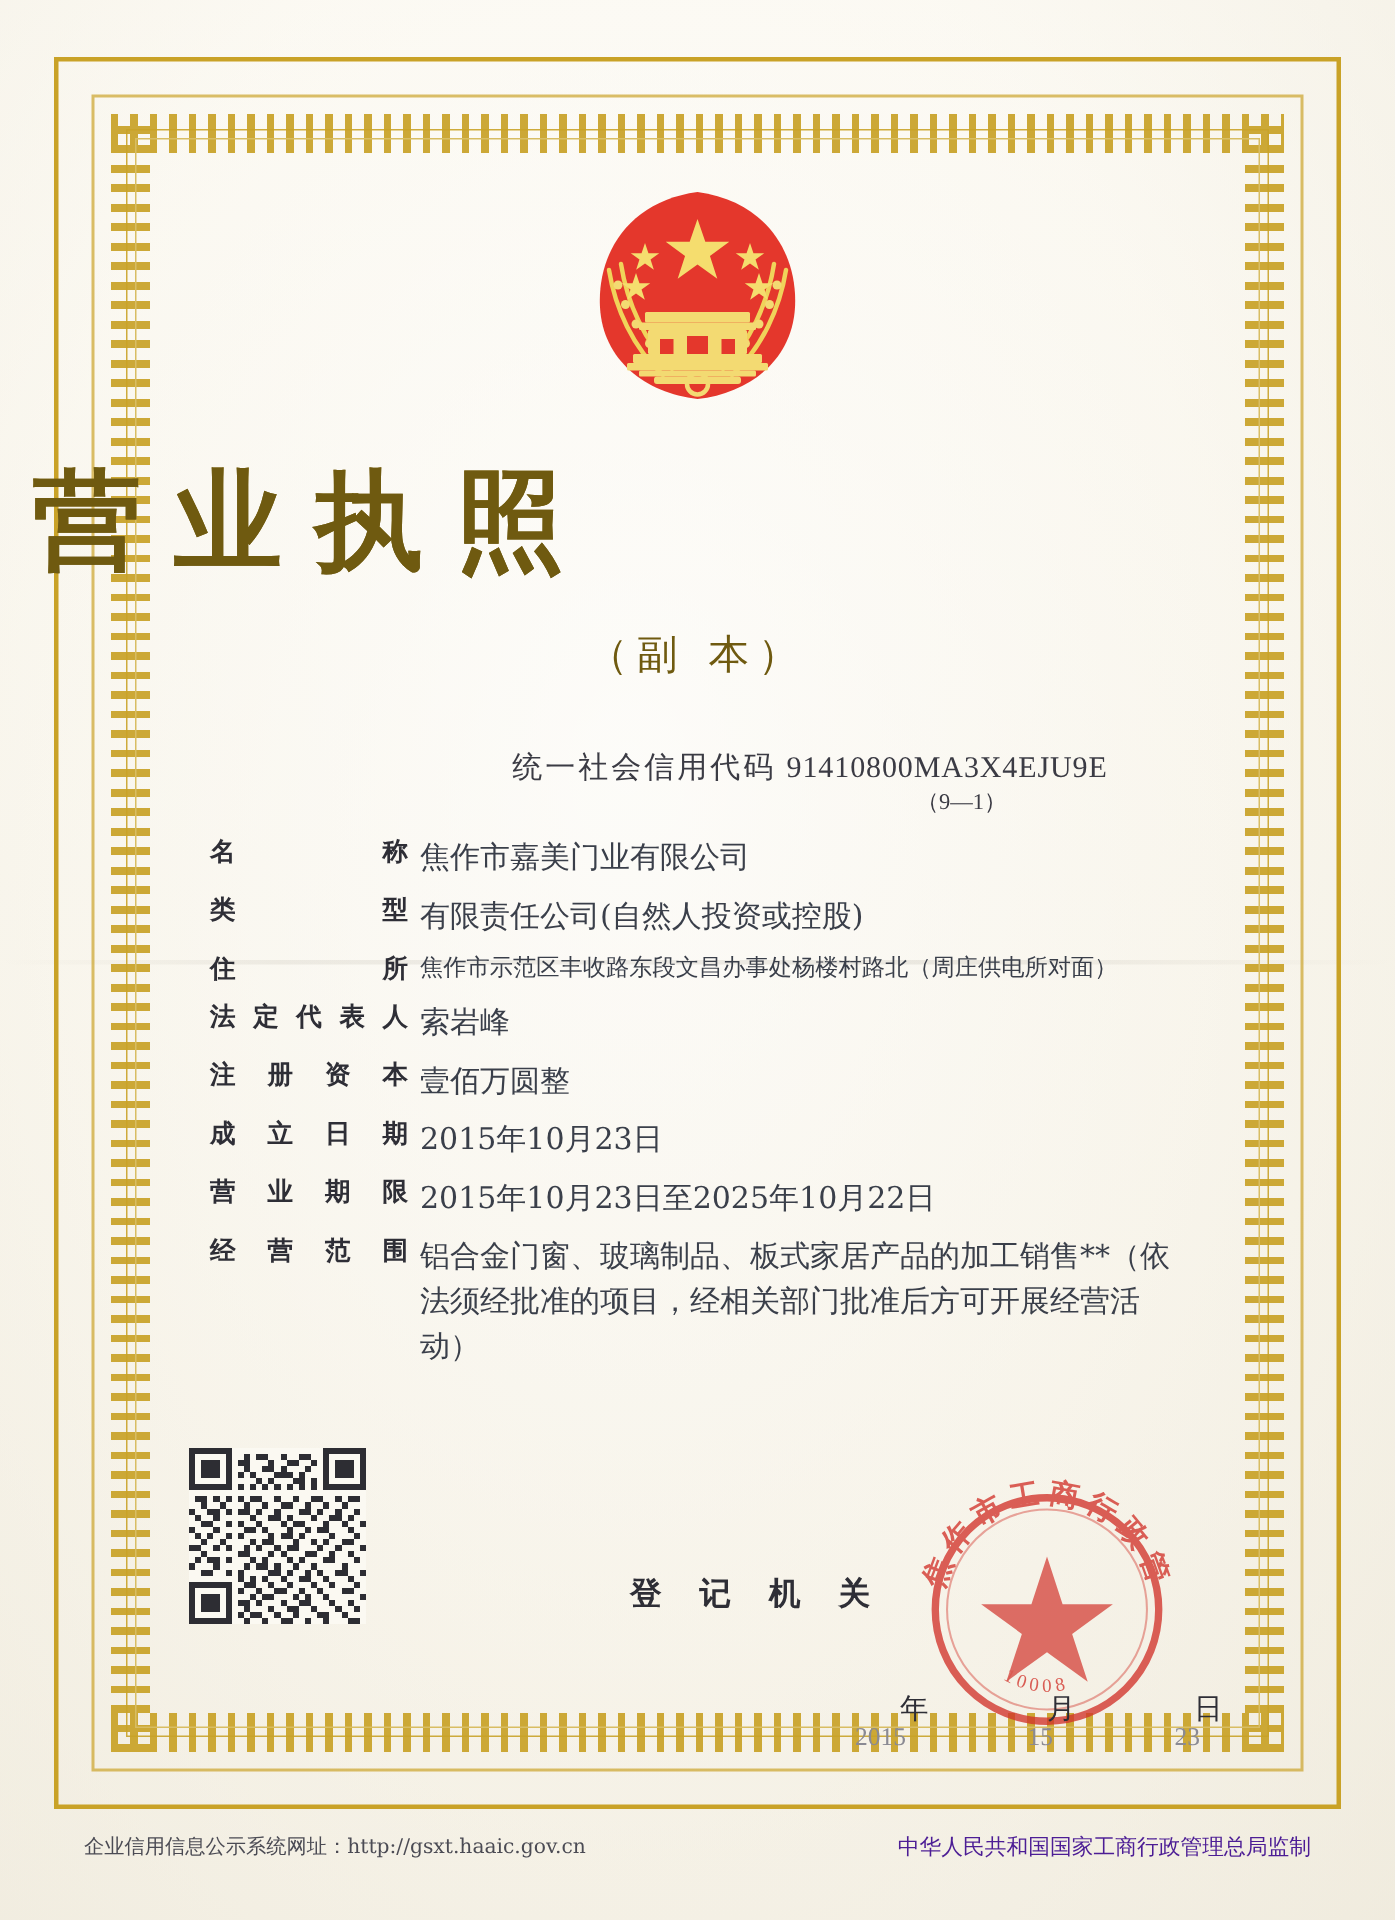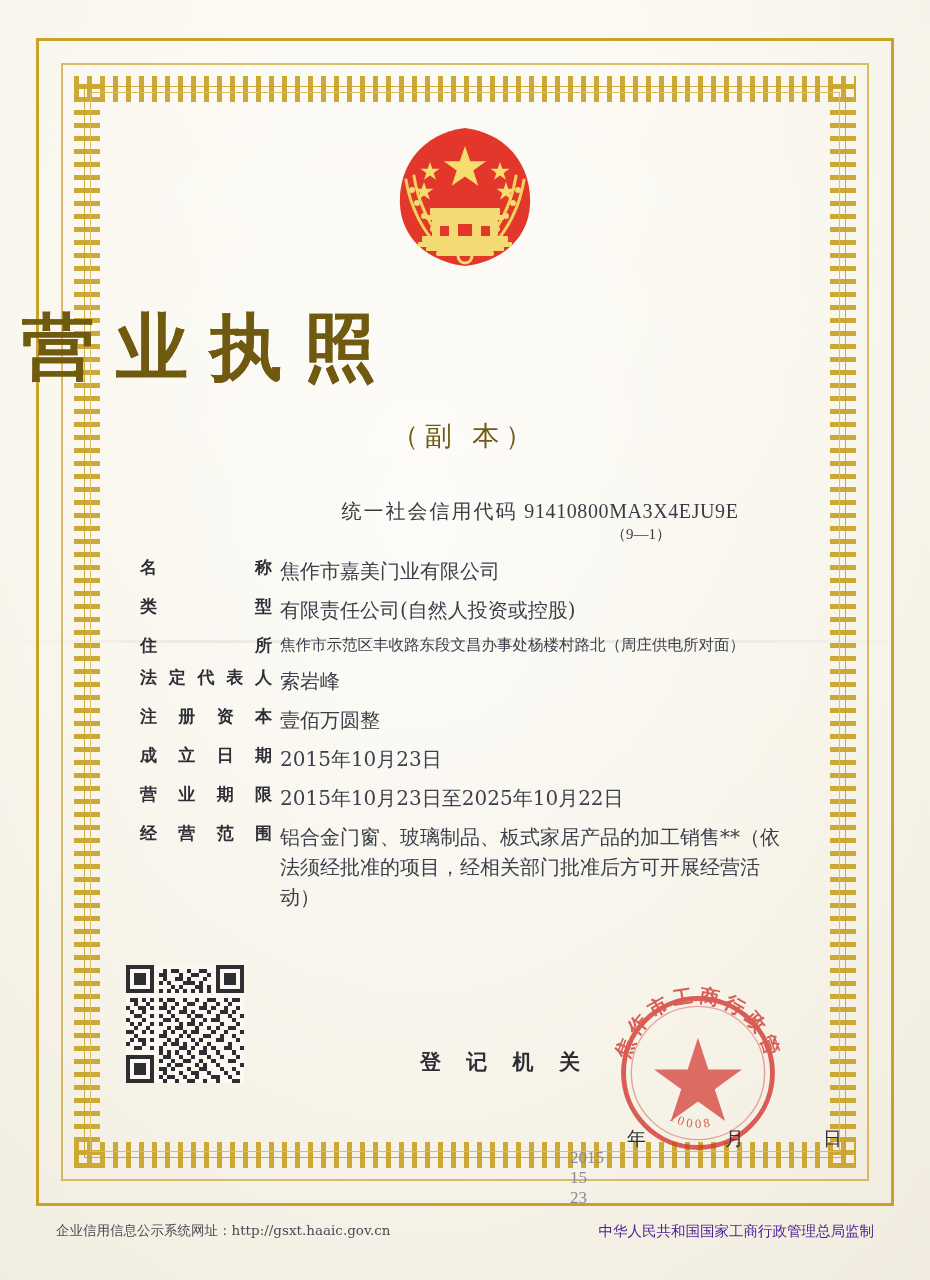--- a/index.html
+++ b/index.html
@@ -210,38 +210,37 @@
     left: 600px;
     top: 975px;
     width: 196px;
     height: 196px;
     opacity: .78;
   }
 
   
   #date-label {
     position: absolute;
-    left: 627px;
+    left: 600px;
     top: 1126px;
     font-size: 19px;
     letter-spacing: 30px;
     color: #2e2e36;
     font-family: "DejaVu Serif", serif;
   }
   #date-values {
     position: absolute;
     left: 570px;
     top: 1148px;
     width: 230px;
     display: flex;
     justify-content: space-between;
     font-size: 17px;
     color: #8a8a93;
     font-family: "Liberation Serif", serif;
-    flex-direction: column;
   }
 
   
   #footer-left {
     position: absolute;
     left: 56px;
     top: 1222px;
     font-size: 13.5px;
     color: #4b4b54;
     font-family: "DejaVu Serif", serif;

